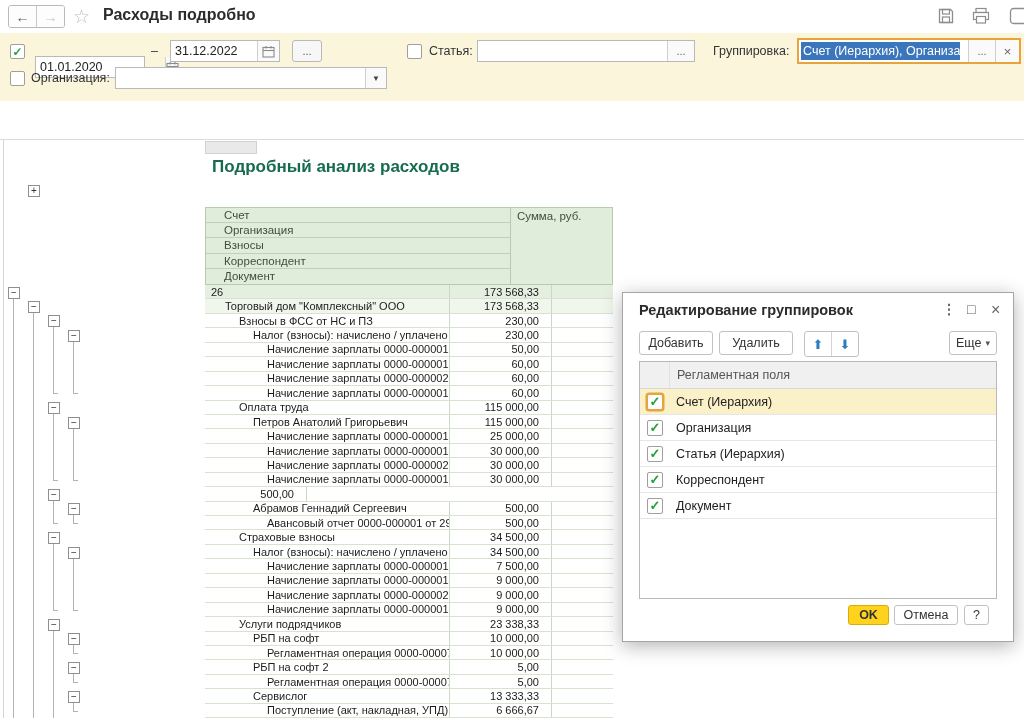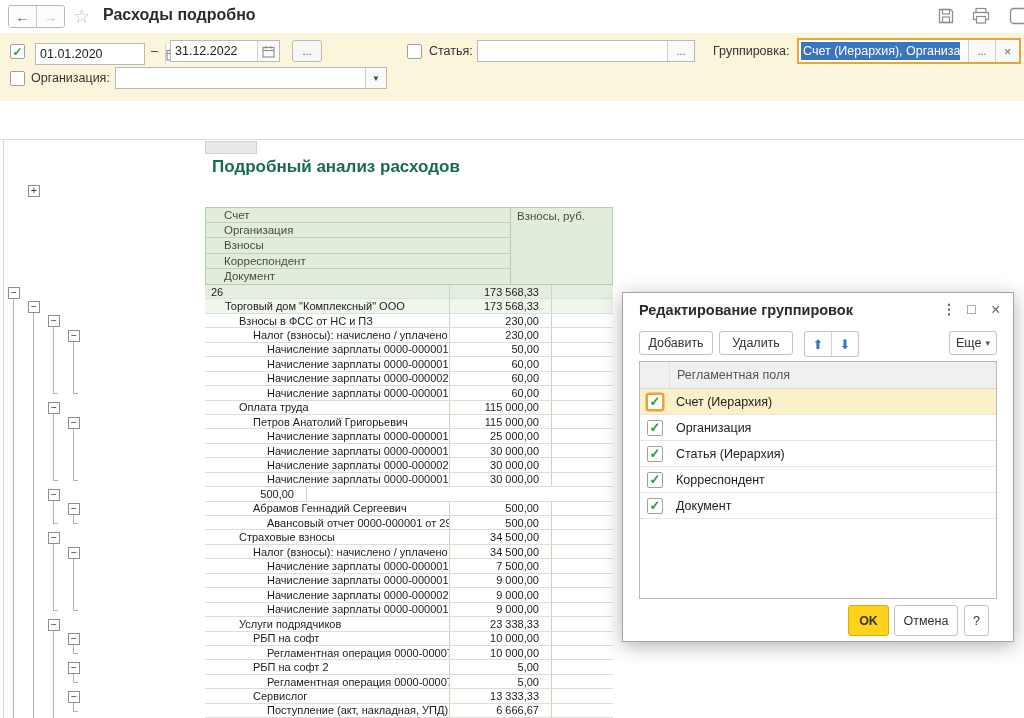--- a/index.html
+++ b/index.html
@@ -78,21 +78,21 @@
   .dlist{position:absolute;left:16px;top:68px;width:358px;height:238px;border:1px solid #b9b9b9;box-sizing:border-box;background:#fff;overflow:hidden;}
   .dlhead{height:27px;background:#f0f0f0;border-bottom:1px solid #d6d6d6;box-sizing:border-box;display:flex;align-items:center;}
   .dlhead .cbcol{width:30px;height:100%;border-right:1px solid #e0e0e0;box-sizing:border-box;}
   .dlhead .hlabel{margin-left:7px;font-size:12.5px;color:#555;}
   .ditem{height:26px;display:flex;align-items:center;border-bottom:1px solid #e6e6e6;box-sizing:border-box;background:#fff;cursor:pointer;}
   .ditem.sel{background:#FBF1C9;}
   .cb2{width:16px;height:16px;margin-left:7px;border:1px solid #9f9f9f;border-radius:2px;background:#fff;box-sizing:border-box;
        display:flex;align-items:center;justify-content:center;font-size:13px;font-weight:bold;color:#23A13C;}
   .cb2.focus{border-color:#E8A33D;box-shadow:0 0 0 1.5px #E8A33D;}
   .ditem .ilabel{margin-left:13px;font-size:12.5px;color:#222;}
-  .dfoot{position:absolute;top:312px;height:31px;border:1px solid #c2c2c2;border-radius:3px;background:#fff;box-sizing:border-box;
+  .dfoot{position:absolute;top:312px;height:20px;border:1px solid #c2c2c2;border-radius:3px;background:#fff;box-sizing:border-box;
          display:flex;align-items:center;justify-content:center;font-size:12.5px;color:#333;cursor:pointer;}
   .ok{background:#FFD21E;border-color:#D8AE00;font-weight:bold;}
   svg{display:block;}
 </style>
 </head>
 <body>
 
 <div class="app">
 
   <div class="topbar">
@@ -125,21 +125,21 @@
           <rect x="1.5" y="2.5" width="18" height="15" rx="3" fill="none" stroke="#8d8d8d" stroke-width="1.3"></rect>
         </svg>
     </div>
   </div>
 
   <div class="fpanel">
 
     <div class="cb abs" style="left:10px;top:11px;">
         <span>✓</span>
       </div>
-    <div class="fieldgrp abs" style="left:35px;top:10px;width:110px;gap:43px;">
+    <div class="fieldgrp abs" style="left:35px;top:23px;width:110px;gap:43px;">
       <input class="tin" style="width: 86px;" value="01.01.2020">
       <span class="sidebtn" style="width:22px;">
         <svg width="13" height="13" viewBox="0 0 13 13">
             <rect x="1" y="2.5" width="11" height="9.5" fill="none" stroke="#8a8a8a" stroke-width="1.1"></rect>
             <line x1="1" y1="5.5" x2="12" y2="5.5" stroke="#8a8a8a" stroke-width="1.1"></line>
             <line x1="4" y1="1" x2="4" y2="3.5" stroke="#8a8a8a" stroke-width="1.1"></line>
             <line x1="9" y1="1" x2="9" y2="3.5" stroke="#8a8a8a" stroke-width="1.1"></line>
           </svg>
       </span>
     </div>
@@ -276,21 +276,21 @@
     <div class="treebox" style="left:28px;top:45px;">+</div>
     <div class="rtitle">Подробный анализ расходов</div>
 
     <div class="hwrap">
         <div class="hrow">Счет</div>
         <div class="hrow">Организация</div>
         <div class="hrow">Взносы</div>
         <div class="hrow">Корреспондент</div>
         <div class="hrow">Документ</div>
       </div>
-    <div class="hamt">Взносы, руб.</div>
+    <div class="hamt">Сумма, руб.</div>
 
     <div class="rows">
         <div class="trow lv0">
           <div class="tc1" style="padding-left: 6px;">26</div>
           <div class="tc2">173 568,33</div>
         </div>
         <div class="trow lv1">
           <div class="tc1" style="padding-left: 20px;">Торговый дом "Комплексный" ООО</div>
           <div class="tc2">173 568,33</div>
         </div>

